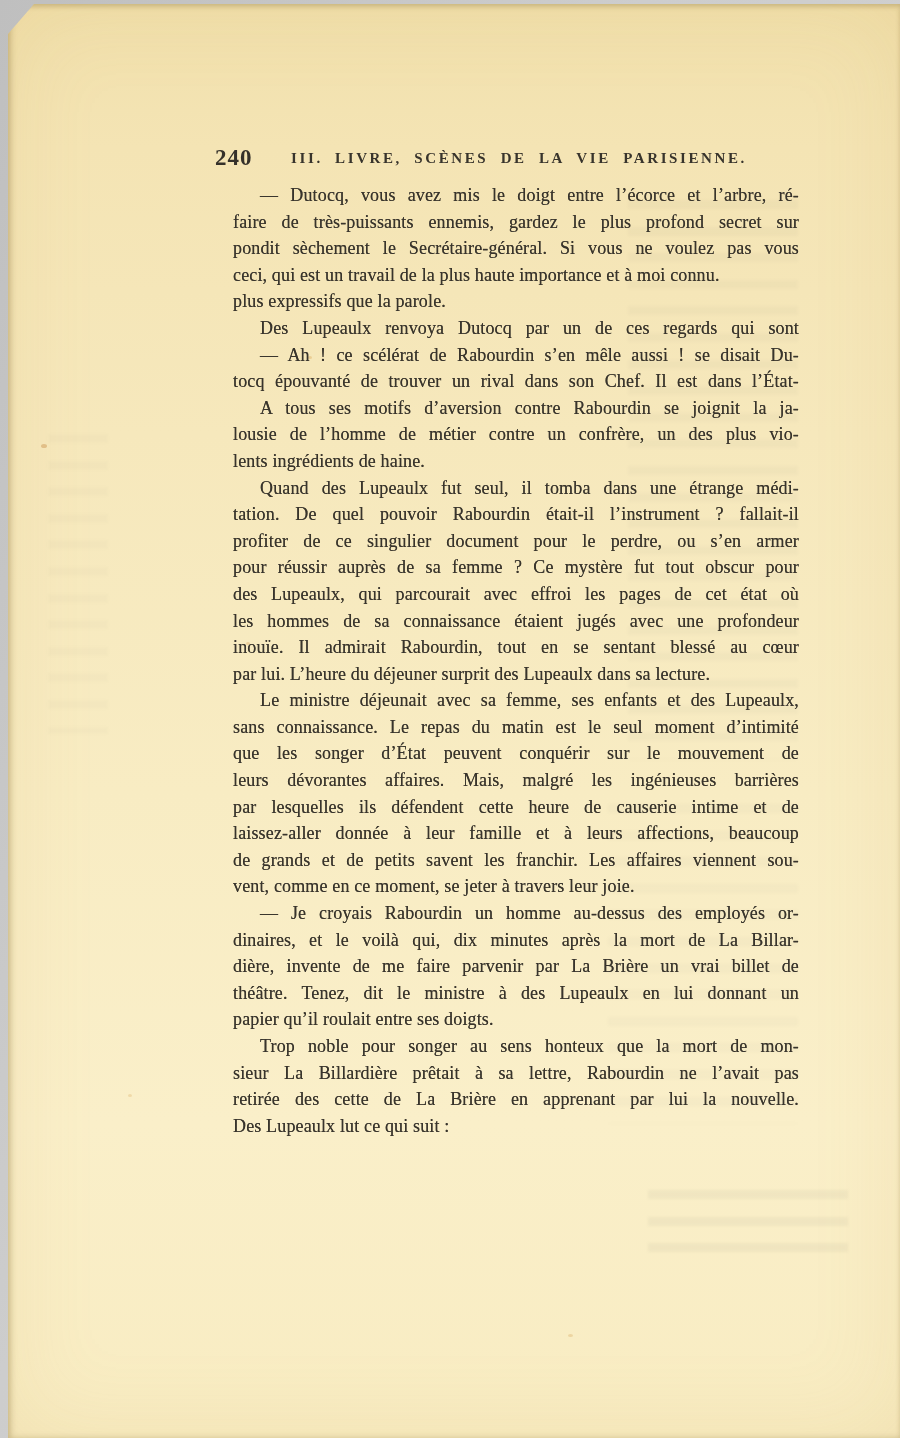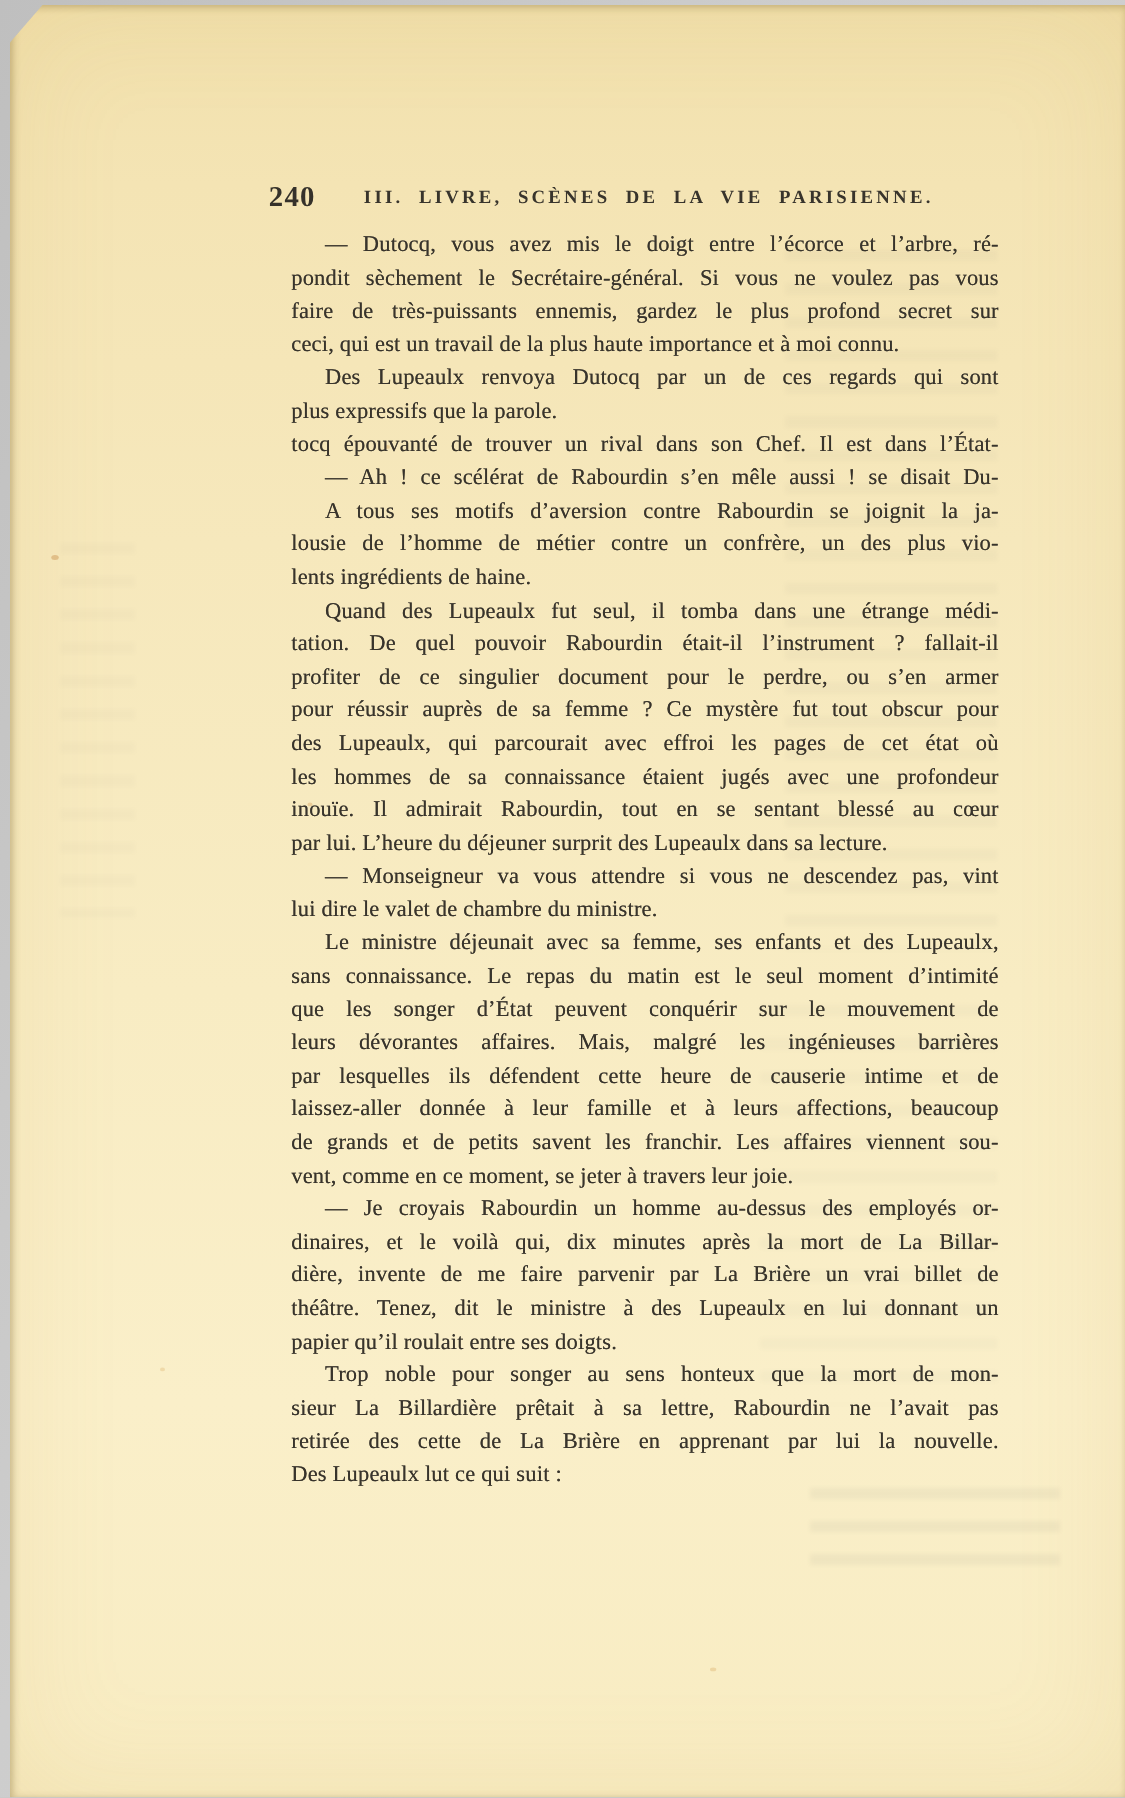--- a/index.html
+++ b/index.html
@@ -126,50 +126,46 @@
     <div class="speck" style="left:120px;top:1090px;width:4px;height:3px;background:rgba(205,145,55,0.22);"></div>
 
     <div class="textcol">
       <div class="header">
         <span class="pagenum">240</span>
         <span class="running">III. LIVRE, SCÈNES DE LA VIE PARISIENNE.</span>
       </div>
       <div class="bodytext" id="textbody">
           <div class="para">
             <div class="line first">— Dutocq, vous avez mis le doigt entre l’écorce et l’arbre, ré-</div>
+            <div class="line">faire de très-puissants ennemis, gardez le plus profond secret sur</div>
             <div class="line">pondit sèchement le Secrétaire-général. Si vous ne voulez pas vous</div>
-            <div class="line">faire de très-puissants ennemis, gardez le plus profond secret sur</div>
             <div class="line last">ceci, qui est un travail de la plus haute importance et à moi connu.</div>
           </div>
           <div class="para">
+            <div class="line last">plus expressifs que la parole.</div>
             <div class="line first">Des Lupeaulx renvoya Dutocq par un de ces regards qui sont</div>
-            <div class="line last">plus expressifs que la parole.</div>
           </div>
           <div class="para">
+            <div class="line first">— Ah ! ce scélérat de Rabourdin s’en mêle aussi ! se disait Du-</div>
             <div class="line">tocq épouvanté de trouver un rival dans son Chef. Il est dans l’État-</div>
-            <div class="line first">— Ah ! ce scélérat de Rabourdin s’en mêle aussi ! se disait Du-</div>
           </div>
           <div class="para">
             <div class="line first">A tous ses motifs d’aversion contre Rabourdin se joignit la ja-</div>
             <div class="line">lousie de l’homme de métier contre un confrère, un des plus vio-</div>
             <div class="line last">lents ingrédients de haine.</div>
           </div>
           <div class="para">
             <div class="line first">Quand des Lupeaulx fut seul, il tomba dans une étrange médi-</div>
             <div class="line">tation. De quel pouvoir Rabourdin était-il l’instrument ? fallait-il</div>
             <div class="line">profiter de ce singulier document pour le perdre, ou s’en armer</div>
             <div class="line">pour réussir auprès de sa femme ? Ce mystère fut tout obscur pour</div>
             <div class="line">des Lupeaulx, qui parcourait avec effroi les pages de cet état où</div>
             <div class="line">les hommes de sa connaissance étaient jugés avec une profondeur</div>
             <div class="line">inouïe. Il admirait Rabourdin, tout en se sentant blessé au cœur</div>
             <div class="line last">par lui. L’heure du déjeuner surprit des Lupeaulx dans sa lecture.</div>
-          </div>
-          <div class="para">
-            <div class="line first">— Monseigneur va vous attendre si vous ne descendez pas, vint</div>
-            <div class="line last">lui dire le valet de chambre du ministre.</div>
           </div>
           <div class="para">
             <div class="line first">Le ministre déjeunait avec sa femme, ses enfants et des Lupeaulx,</div>
             <div class="line">sans connaissance. Le repas du matin est le seul moment d’intimité</div>
             <div class="line">que les songer d’État peuvent conquérir sur le mouvement de</div>
             <div class="line">leurs dévorantes affaires. Mais, malgré les ingénieuses barrières</div>
             <div class="line">par lesquelles ils défendent cette heure de causerie intime et de</div>
             <div class="line">laissez-aller donnée à leur famille et à leurs affections, beaucoup</div>
             <div class="line">de grands et de petits savent les franchir. Les affaires viennent sou-</div>
             <div class="line last">vent, comme en ce moment, se jeter à travers leur joie.</div>

